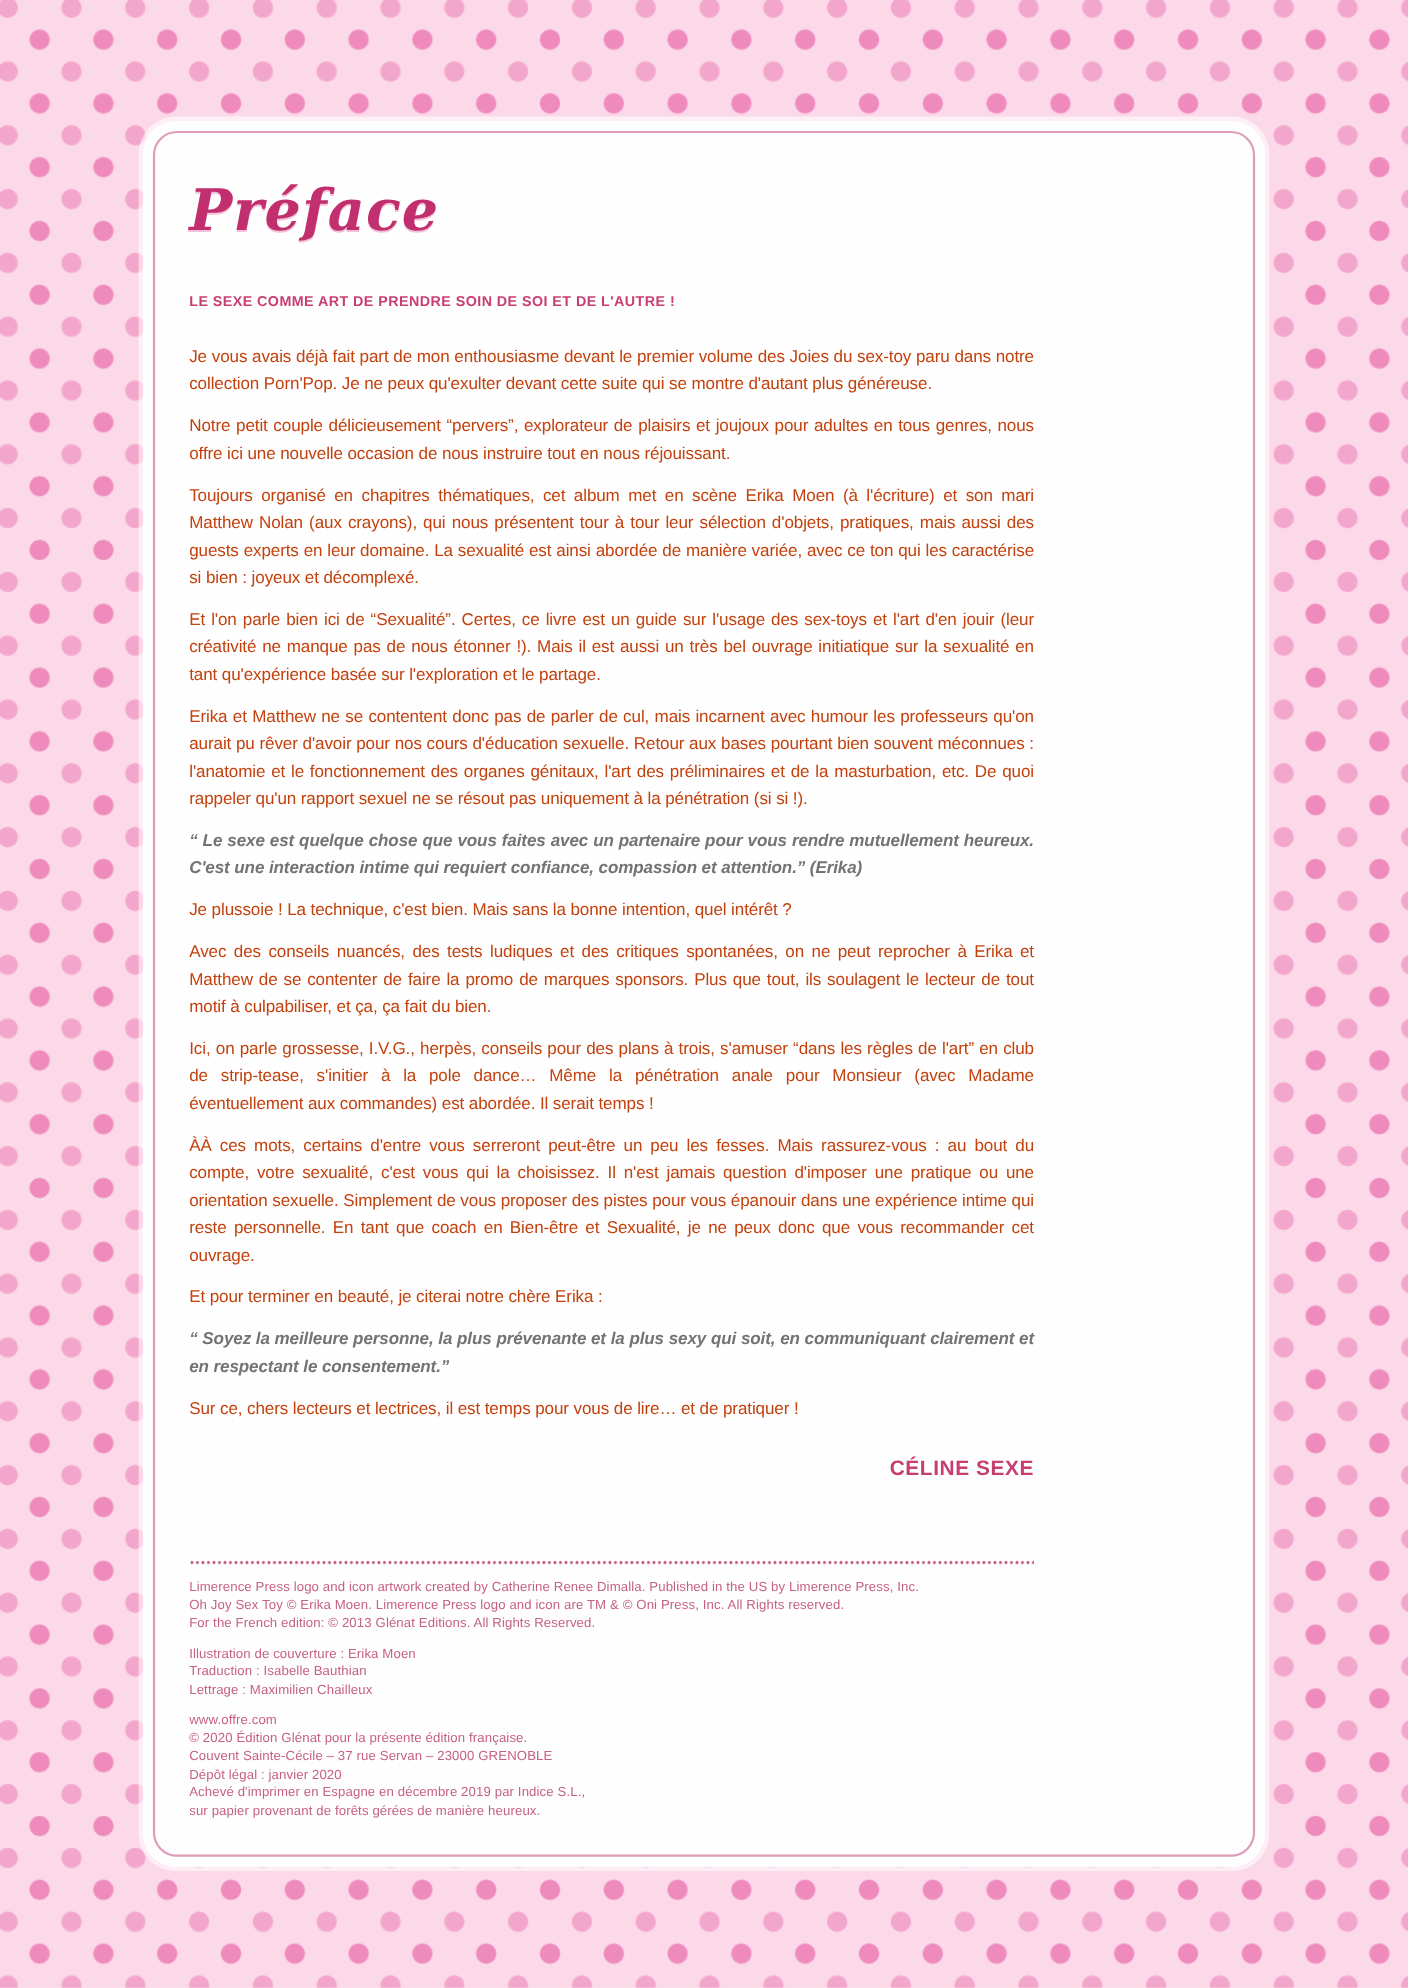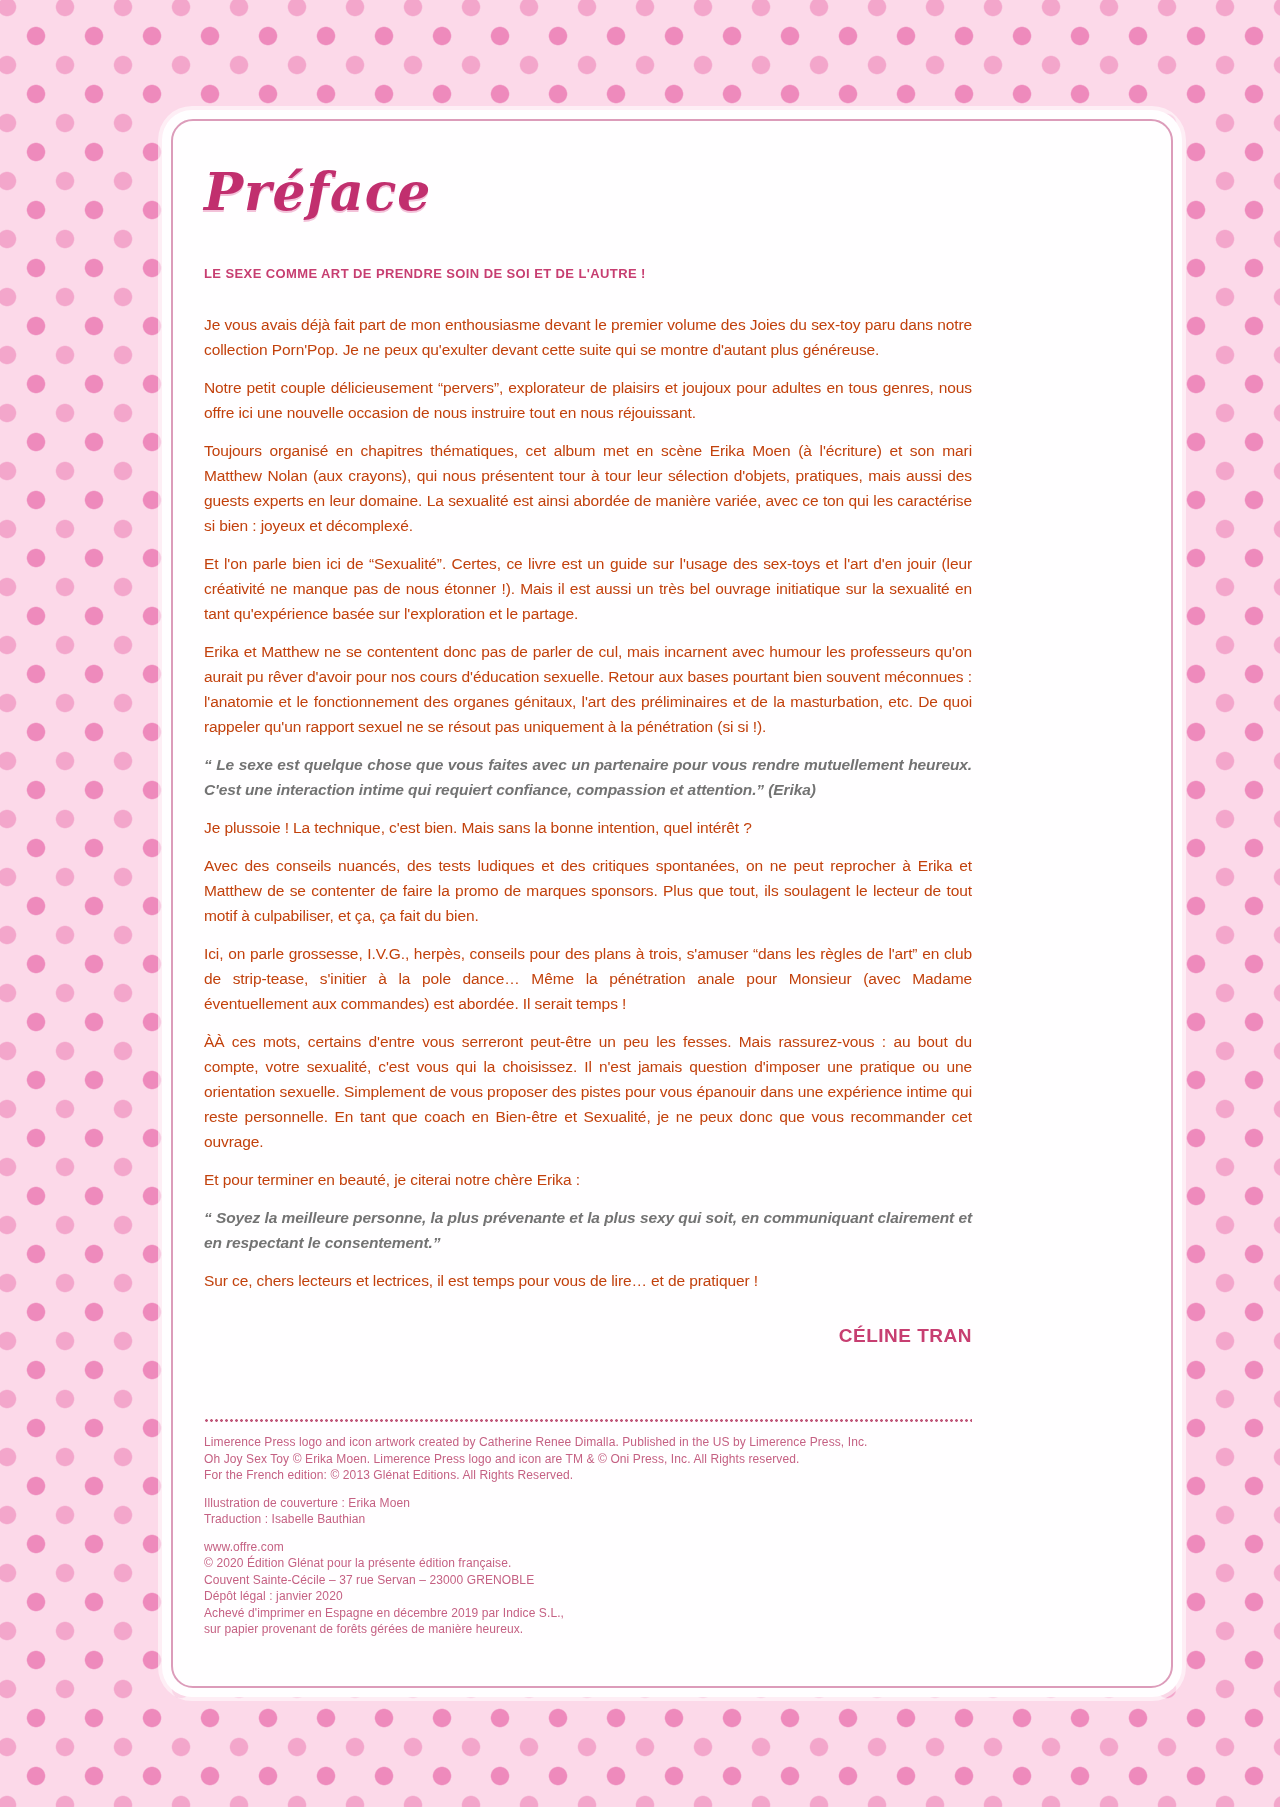--- a/index.html
+++ b/index.html
@@ -14,21 +14,20 @@
     background-image:
       radial-gradient(circle,#ee8abc 8.5px,rgba(238,138,188,0) 9.8px),
       radial-gradient(circle,#f3a6cb 8.5px,rgba(243,166,203,0) 9.8px);
     background-size:58px 58px,58px 58px;
     background-position:7px 7px,36px 36px;
   }
   .card{
     position:absolute;left:130px;top:110px;width:1020px;height:1587px;
     background:#fffeff;border-radius:30px;
     box-shadow:0 0 0 4px rgba(255,255,255,.55);
-    margin-left:32px;
   }
   .card-border{
     position:absolute;inset:9px;border:2px solid #dc9cba;border-radius:22px;
     pointer-events:none;
   }
   .content{
     position:absolute;left:42px;top:0;width:768px;
   }
   .script-title{
     margin:52px 0 0 0;
@@ -99,33 +98,34 @@
           <p class="quote">“ Le sexe est quelque chose que vous faites avec un partenaire pour vous rendre mutuellement heureux. C'est une interaction intime qui requiert confiance, compassion et attention.” (Erika)</p>
           <p>Je plussoie ! La technique, c'est bien. Mais sans la bonne intention, quel intérêt ?</p>
           <p>Avec des conseils nuancés, des tests ludiques et des critiques spontanées, on ne peut reprocher à Erika et Matthew de se contenter de faire la promo de marques sponsors. Plus que tout, ils soulagent le lecteur de tout motif à culpabiliser, et ça, ça fait du bien.</p>
           <p>Ici, on parle grossesse, I.V.G., herpès, conseils pour des plans à trois, s'amuser “dans les règles de l'art” en club de strip-tease, s'initier à la pole dance… Même la pénétration anale pour Monsieur (avec Madame éventuellement aux commandes) est abordée. Il serait temps !</p>
           <p>ÀÀ ces mots, certains d'entre vous serreront peut-être un peu les fesses. Mais rassurez-vous : au bout du compte, votre sexualité, c'est vous qui la choisissez. Il n'est jamais question d'imposer une pratique ou une orientation sexuelle. Simplement de vous proposer des pistes pour vous épanouir dans une expérience intime qui reste personnelle. En tant que coach en Bien-être et Sexualité, je ne peux donc que vous recommander cet ouvrage.</p>
           <p>Et pour terminer en beauté, je citerai notre chère Erika :</p>
           <p class="quote">“ Soyez la meilleure personne, la plus prévenante et la plus sexy qui soit, en communiquant clairement et en respectant le consentement.”</p>
           <p>Sur ce, chers lecteurs et lectrices, il est temps pour vous de lire… et de pratiquer !</p>
         </div>
 
-      <div class="signature">CÉLINE TRAN</div>
+      <div class="signature">CÉLINE SEXE</div>
 
       <div class="dotted-sep"></div>
 
       <div class="colophon">
         <div class="col-block">
             <div class="col-line">Limerence Press logo and icon artwork created by Catherine Renee Dimalla. Published in the US by Limerence Press, Inc.</div>
             <div class="col-line">Oh Joy Sex Toy © Erika Moen. Limerence Press logo and icon are TM &amp; © Oni Press, Inc. All Rights reserved.</div>
             <div class="col-line">For the French edition: © 2013 Glénat Editions. All Rights Reserved.</div>
           </div>
         <div class="col-block">
             <div class="col-line">Illustration de couverture : Erika Moen</div>
             <div class="col-line">Traduction : Isabelle Bauthian</div>
+            <div class="col-line">Lettrage : Maximilien Chailleux</div>
           </div>
         <div class="col-block">
             <div class="col-line">www.offre.com</div>
             <div class="col-line">© 2020 Édition Glénat pour la présente édition française.</div>
             <div class="col-line">Couvent Sainte-Cécile – 37 rue Servan – 23000 GRENOBLE</div>
             <div class="col-line">Dépôt légal : janvier 2020</div>
             <div class="col-line">Achevé d'imprimer en Espagne en décembre 2019 par Indice S.L.,</div>
             <div class="col-line">sur papier provenant de forêts gérées de manière heureux.</div>
           </div>
       </div>

